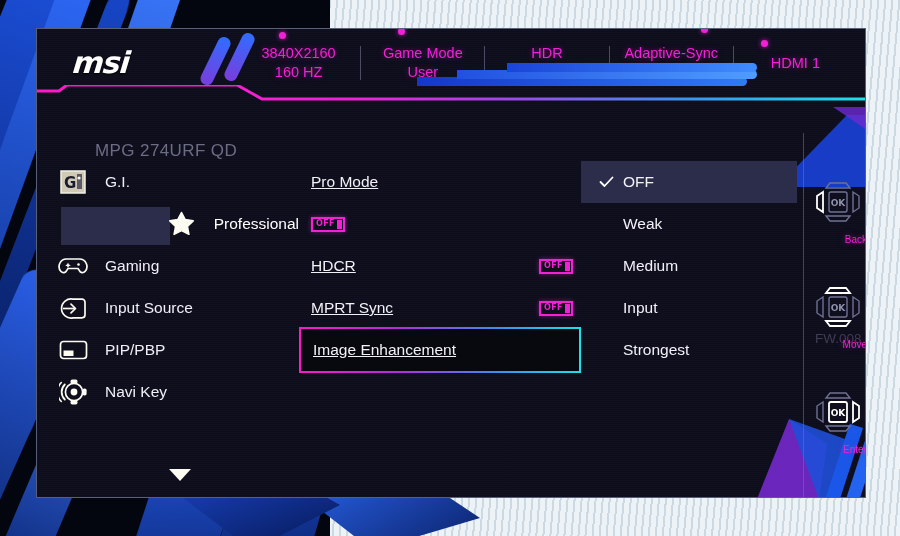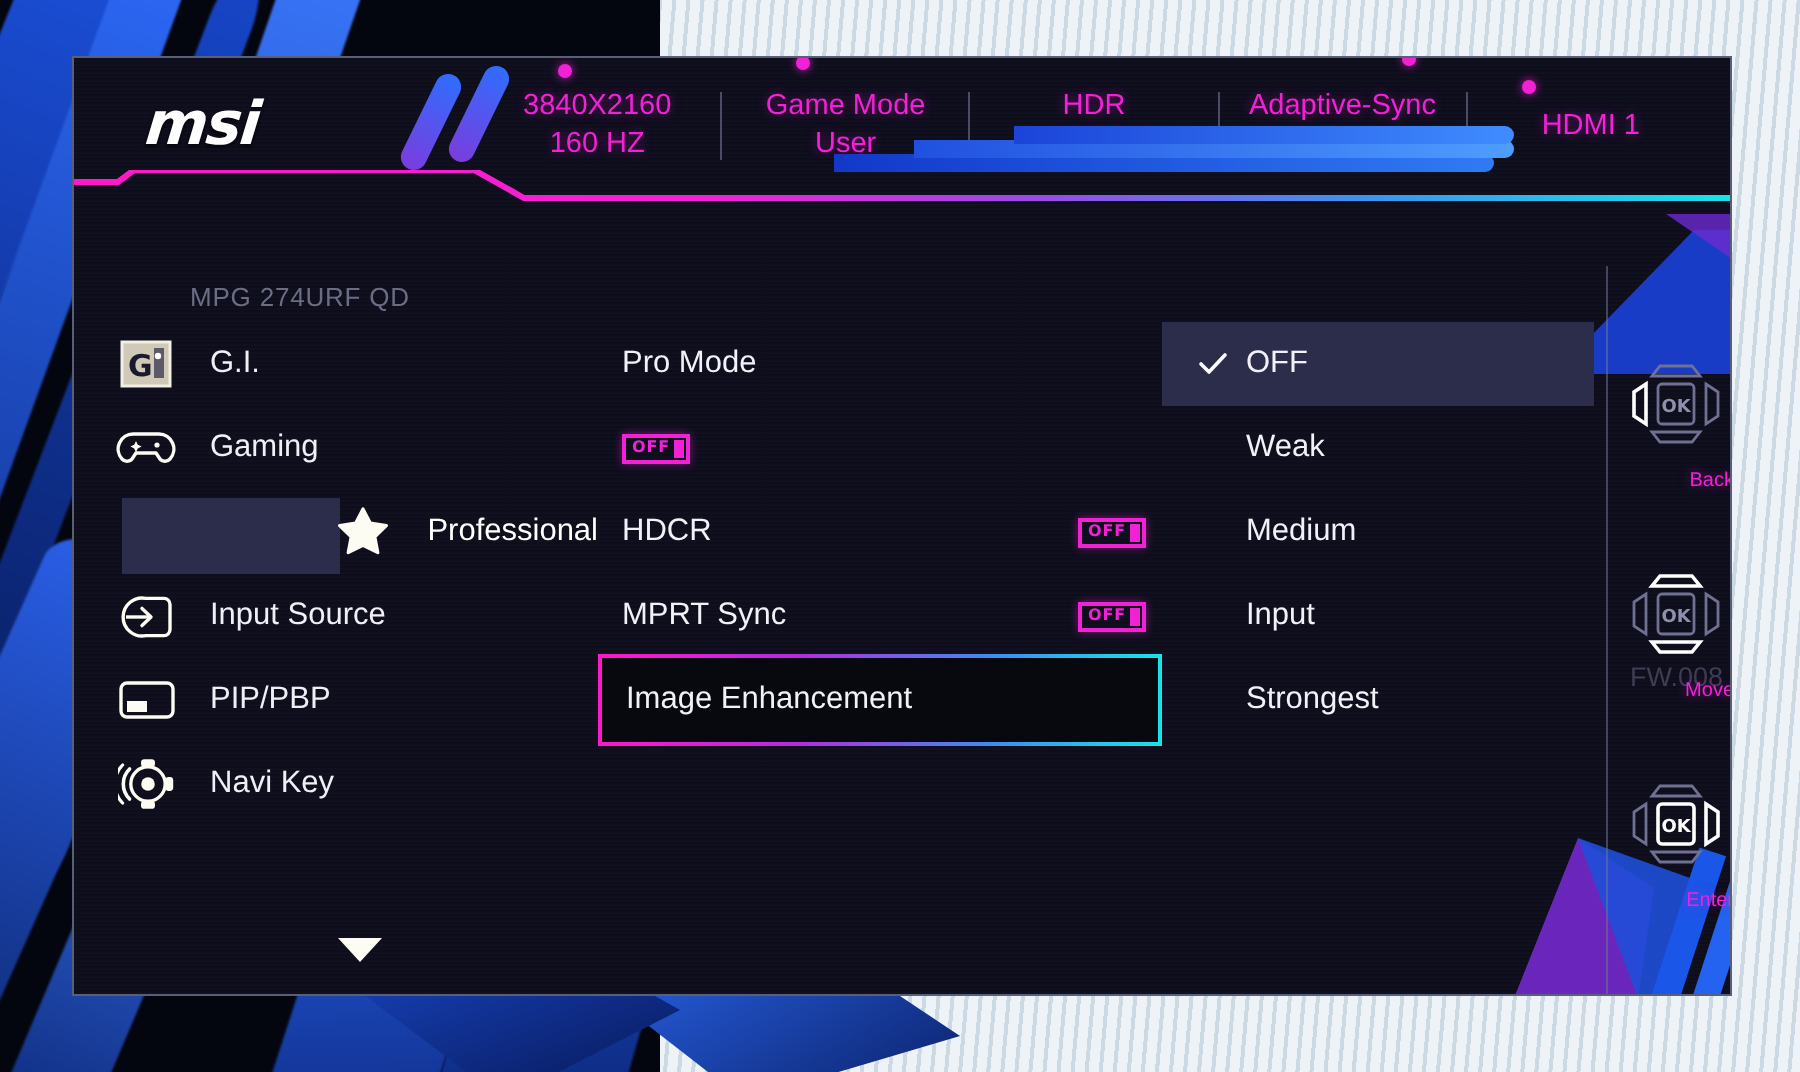--- a/index.html
+++ b/index.html
@@ -126,21 +126,21 @@
     position: absolute;
     left: 0; top: 56px;
     width: 830px; height: 26px;
     z-index: 4;
   }
 
   .model-name {
     position: absolute;
     left: 58px; top: 112px;
     color: #6b6d84;
-    font-size: 13px;
+    font-size: 17px;
     letter-spacing: 0.4px;
     z-index: 5;
   }
 
   
   .osd-body {
     position: absolute;
     left: 0; top: 132px;
     width: 830px; height: 338px;
     z-index: 5;
@@ -195,21 +195,21 @@
   }
   .mid-item {
     position: relative;
     height: 42px;
     display: flex;
     align-items: center;
     padding: 0 8px 0 12px;
     color: #f2f1f7;
     font-size: 15.5px;
   }
-  .mid-item .label { flex: 1; }
+  .mid-item .label { flex: 1; text-decoration: underline; }
   .toggle {
     width: 34px; height: 15px;
     border: 2px solid #f221d6;
     display: flex;
     align-items: center;
     justify-content: flex-start;
     padding: 1px 1px;
     flex: none;
     box-shadow: 0 0 5px rgba(242,33,214,0.45);
   }
@@ -407,39 +407,39 @@
             <svg width="26" height="24" viewBox="0 0 26 24">
               <rect x="1" y="1" width="24" height="22" fill="#cfc9b6" stroke="#f2efe4" stroke-width="1.5"></rect>
               <text x="4" y="18" font-size="15" font-family="DejaVu Sans" font-weight="bold" fill="#1a1a2e">G</text>
               <rect x="17" y="4" width="5" height="15" fill="#5c5a68"></rect>
               <circle cx="19" cy="8" r="1.6" fill="#fff"></circle>
             </svg>
           </span>
           <span>G.I.</span>
         </div>
 
+        <div class="side-item selected">
+          <div class="side-sel-bg"></div>
+          <span class="ico">
+            <svg width="27" height="26" viewBox="0 0 27 26">
+              <path d="M13.5,1.5 L17.2,8.6 L25.2,9.8 L19.4,15.4 L20.9,23.3 L13.5,19.6 L6.1,23.3 L7.6,15.4 L1.8,9.8 L9.8,8.6 Z" fill="#fdfcf3" stroke="#fdfcf3" stroke-width="1.6" stroke-linejoin="round"></path>
+            </svg>
+          </span>
+          <span>Professional</span>
+        </div>
+
         <div class="side-item">
           <span class="ico">
             <svg width="30" height="21" viewBox="0 0 30 21">
               <path d="M8.5,3 H21.5 A7.5,7.5 0 0 1 27,15.5 A3.4,3.4 0 0 1 21.4,14.6 L20,12.5 H10 L8.6,14.6 A3.4,3.4 0 0 1 3,15.5 A7.5,7.5 0 0 1 8.5,3 Z" fill="none" stroke="#fdfcf3" stroke-width="1.7" stroke-linejoin="round"></path>
               <path d="M10,6.5 l0.9,1.9 l1.9,0.9 l-1.9,0.9 l-0.9,1.9 l-0.9,-1.9 l-1.9,-0.9 l1.9,-0.9 Z" fill="#fdfcf3"></path>
               <circle cx="20.5" cy="8.5" r="1.3" fill="#fdfcf3"></circle>
             </svg>
           </span>
           <span>Gaming</span>
-        </div>
-
-        <div class="side-item selected">
-          <div class="side-sel-bg"></div>
-          <span class="ico">
-            <svg width="27" height="26" viewBox="0 0 27 26">
-              <path d="M13.5,1.5 L17.2,8.6 L25.2,9.8 L19.4,15.4 L20.9,23.3 L13.5,19.6 L6.1,23.3 L7.6,15.4 L1.8,9.8 L9.8,8.6 Z" fill="#fdfcf3" stroke="#fdfcf3" stroke-width="1.6" stroke-linejoin="round"></path>
-            </svg>
-          </span>
-          <span>Professional</span>
         </div>
 
 
         <div class="side-item">
           <span class="ico">
             <svg width="30" height="23" viewBox="0 0 30 23">
               <path d="M15,2.2 A9.5,9.5 0 1 0 15,20.8 H24 A3,3 0 0 0 27,17.8 V5.2 A3,3 0 0 0 24,2.2 Z" fill="none" stroke="#fdfcf3" stroke-width="1.7"></path>
               <line x1="5" y1="11.5" x2="17" y2="11.5" stroke="#fdfcf3" stroke-width="1.7"></line>
               <path d="M13,7.2 L17.5,11.5 L13,15.8" fill="none" stroke="#fdfcf3" stroke-width="1.7" stroke-linejoin="round" stroke-linecap="round"></path>
             </svg>

